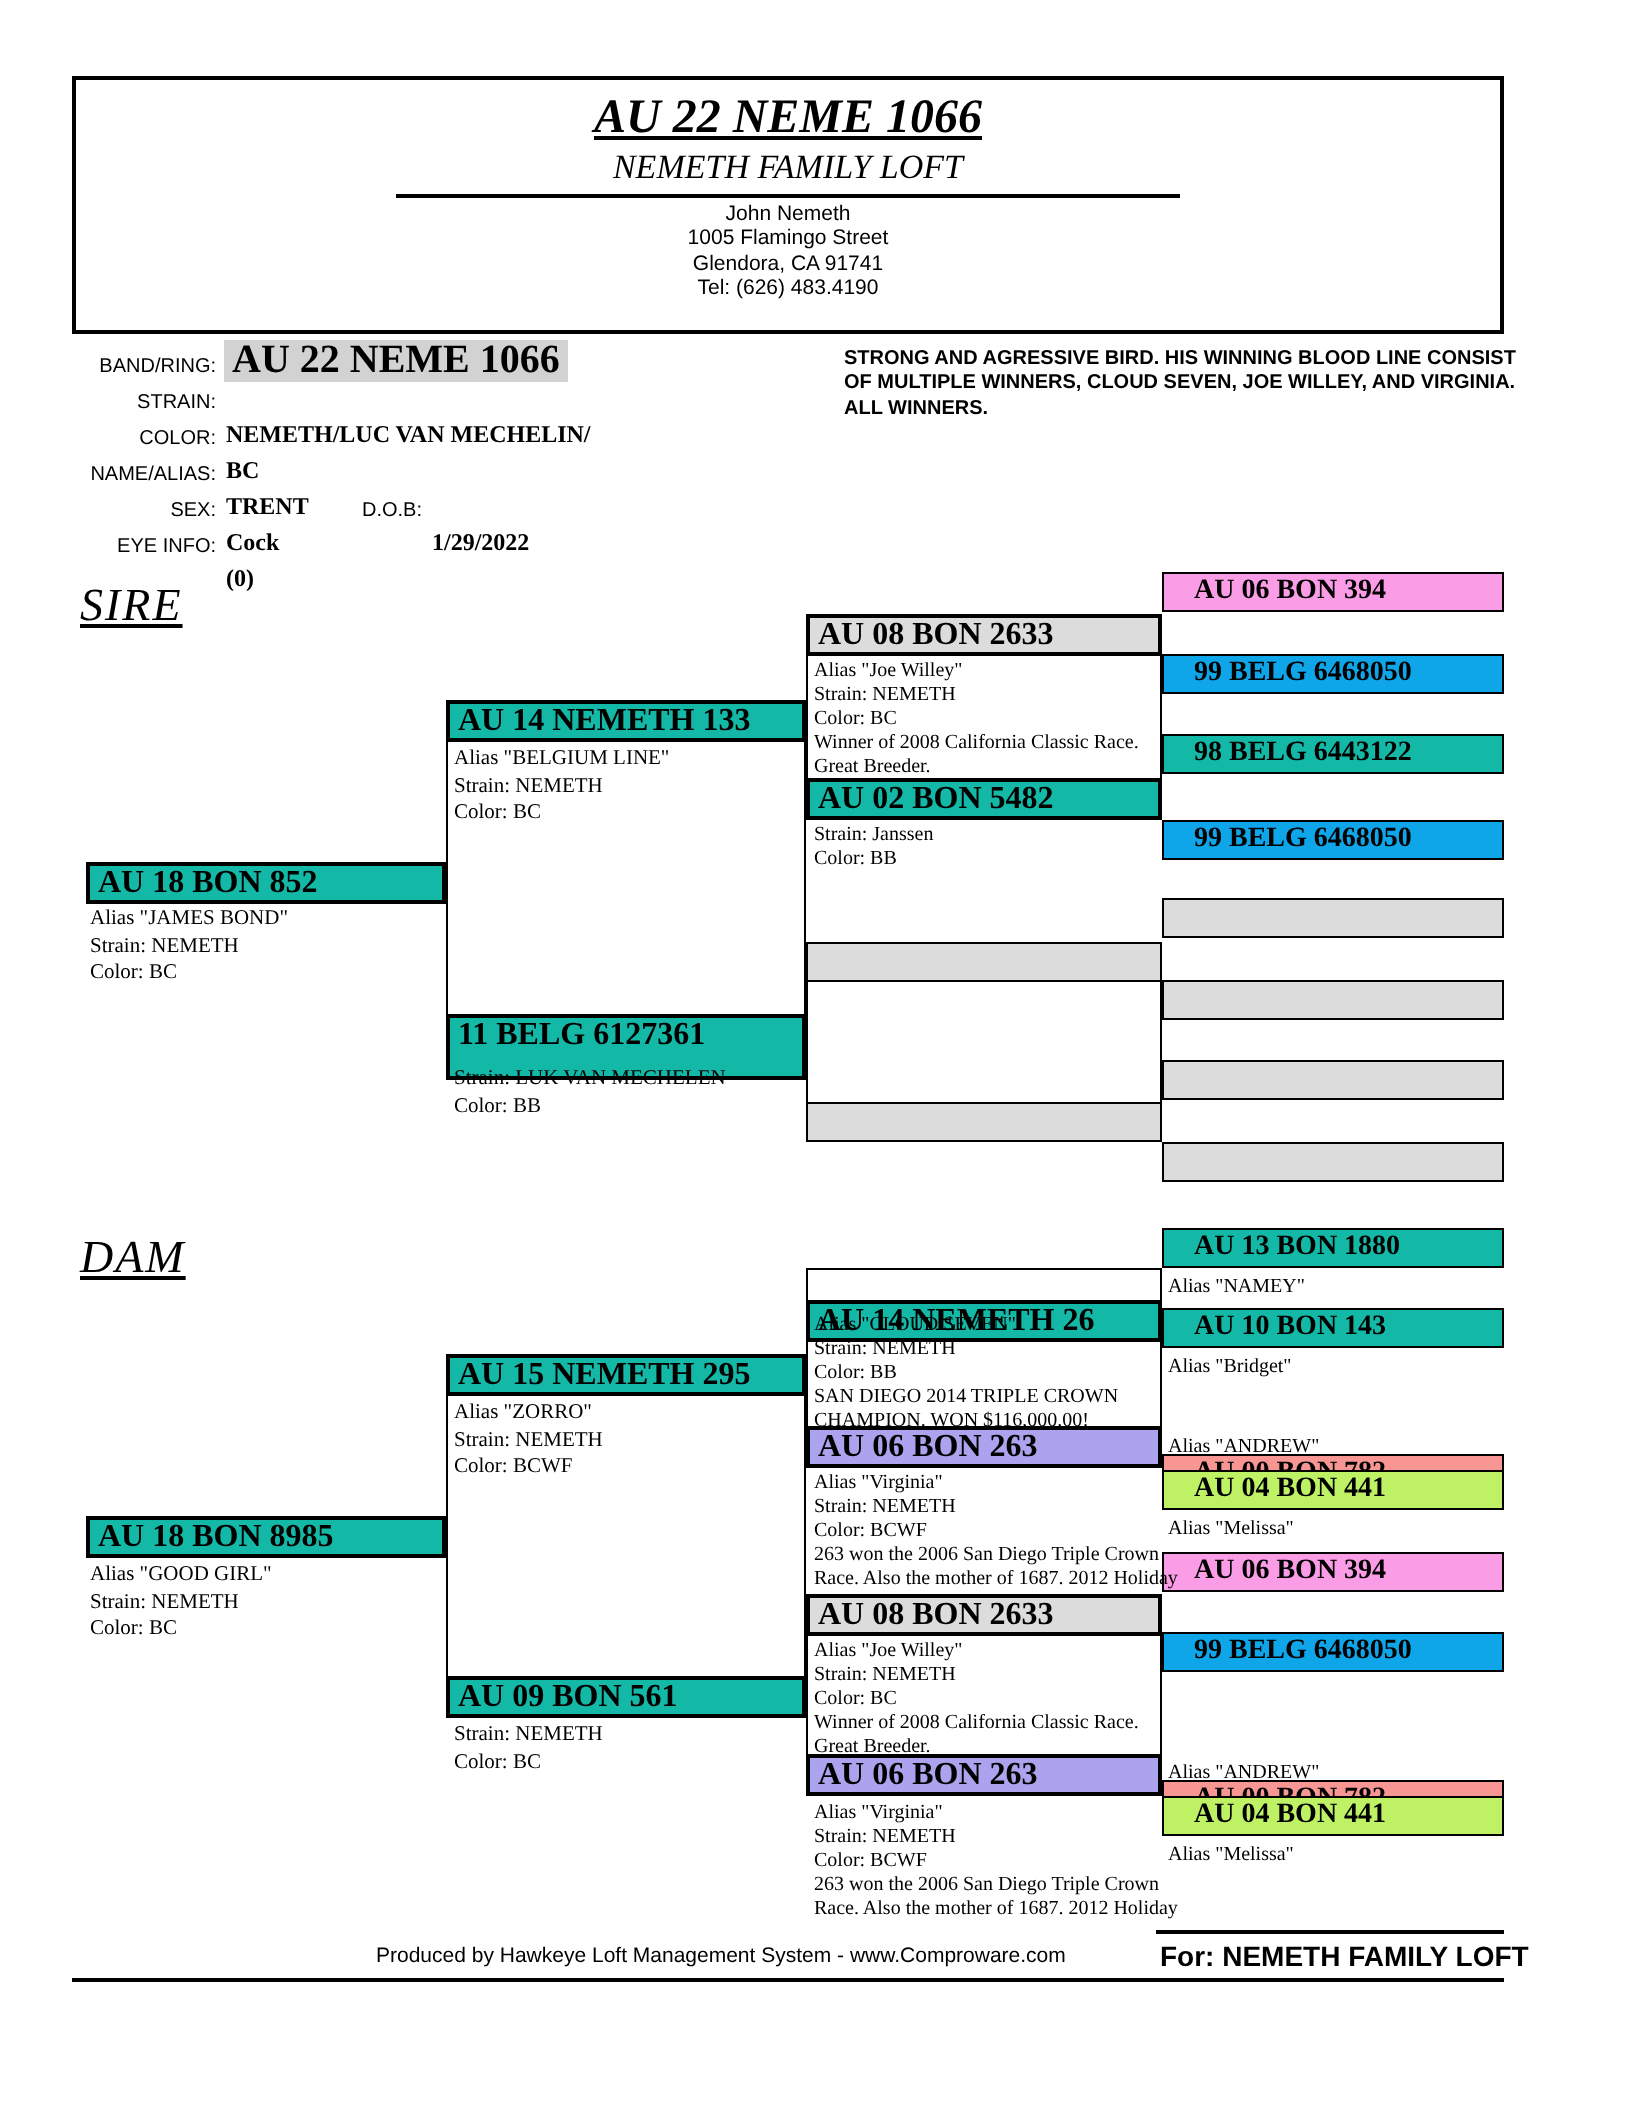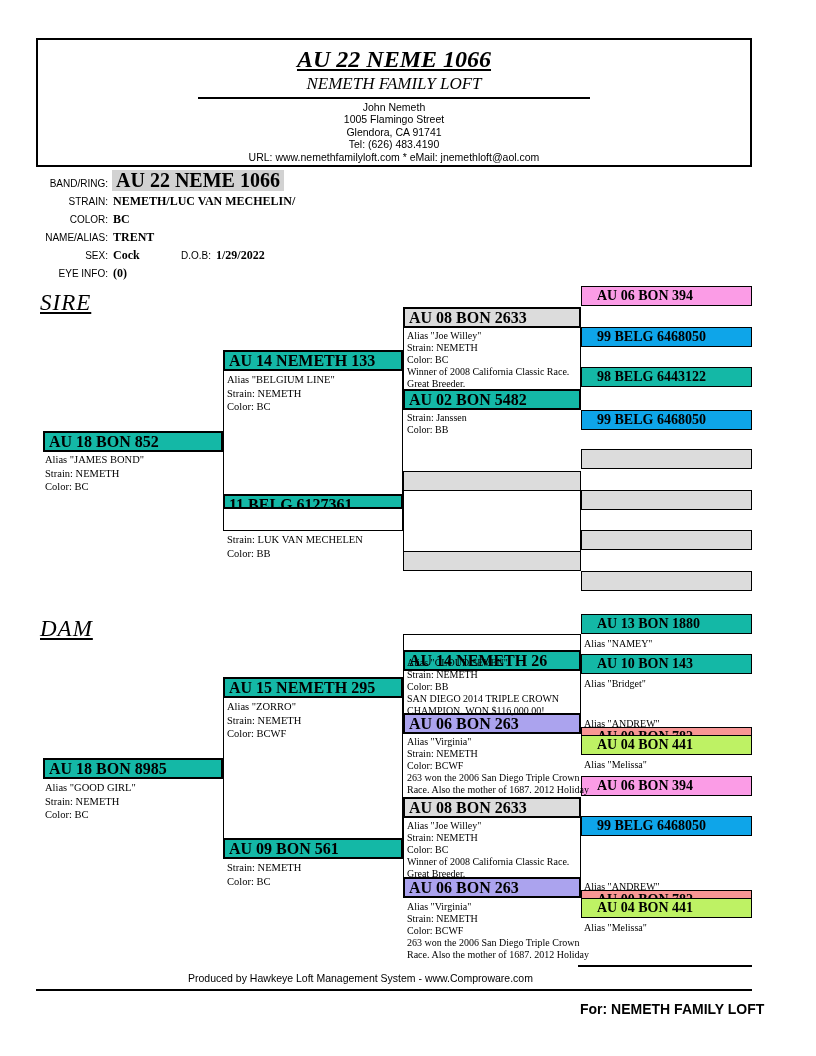--- a/index.html
+++ b/index.html
@@ -11,82 +11,86 @@
   .b4{border-width:1px;font-size:14px;line-height:18px;padding:0 15px;}
   .c-gray{background:#dcdcdc;} .c-pink{background:#fb9ce6;} .c-yel{background:#0ea5e9;}
   .c-red{background:#f89694;margin-top:33px;} .c-grn{background:#bef264;} .c-pur{background:#aba3ee;}
   
   .rect{position:absolute;box-sizing:border-box;border:1px solid #000;}
   
   .det{position:absolute;font:10.5px/13.5px "Liberation Serif",serif;white-space:nowrap;}
   .det3{font-size:10px;line-height:12px;}
   
   .lbl{position:absolute;font:10px/12px "Liberation Sans",sans-serif;text-align:right;width:100px;}
-  .val{position:absolute;font:bold 12px/14px "Liberation Serif",serif;white-space:nowrap;}
+  .val{position:absolute;font:bold 12px/14px "Liberation Serif",serif;white-space:nowrap;margin-top:16px;}
   .bigband{position:absolute;font:bold 20px/21px "Liberation Serif",serif;background:#d2d2d2;
            padding:0 4px;white-space:nowrap;}
   .cmt{position:absolute;left:422px;top:174px;font:bold 10px/12.3px "Liberation Sans",sans-serif;white-space:nowrap;}
   .sec{position:absolute;font:italic 23px/26px "Liberation Serif",serif;text-decoration:underline;letter-spacing:1px;}
   .hline{position:absolute;background:#000;}
   
   .hdrbox{position:absolute;left:36px;top:38px;width:716px;height:129px;box-sizing:border-box;
           border:2px solid #000;text-align:center;background:#fff;}
   .htitle{font:bold italic 24px/28px "Liberation Serif",serif;text-decoration:underline;margin-top:5px;}
   .hloft{font:italic 17px/20px "Liberation Serif",serif;margin-top:1px;}
   .hrule{width:392px;height:2px;background:#000;margin:3px auto 2px;}
   .htxt{font:10.5px/12.4px "Liberation Sans",sans-serif;}
   .foot-prod{position:absolute;left:188px;top:972px;font:10.5px "Liberation Sans",sans-serif;}
   .foot-for{position:absolute;left:580px;top:969px;width:172px;text-align:center;
-            font:bold 14px/18px "Liberation Sans",sans-serif;white-space:nowrap;margin-top:31px;}
+            font:bold 14px/18px "Liberation Sans",sans-serif;white-space:nowrap;}
 </style>
 </head>
 <body>
 
 <div class="page">
 
   <div class="hdrbox">
     <div class="htitle">AU 22 NEME 1066</div>
     <div class="hloft">NEMETH FAMILY LOFT</div>
     <div class="hrule"></div>
     <div class="htxt">John Nemeth</div>
     <div class="htxt">1005 Flamingo Street</div>
     <div class="htxt">Glendora, CA 91741</div>
     <div class="htxt">Tel: (626) 483.4190</div>
-    <div class="htxt">URL: www.nemethfamilyloft.com * eMail: jnemethloft@aol.com</div>
   </div>
 
   <div class="lbl" style="left:8px;top:178px">BAND/RING:</div>
   <div class="bigband" style="left:112px;top:170px">AU 22 NEME 1066</div>
   <div class="lbl" style="left:8px;top:196px">STRAIN:</div>
   <div class="val" style="left:113px;top:194px">NEMETH/LUC VAN MECHELIN/</div>
   <div class="lbl" style="left:8px;top:214px">COLOR:</div>
   <div class="val" style="left:113px;top:212px">BC</div>
   <div class="lbl" style="left:8px;top:232px">NAME/ALIAS:</div>
   <div class="val" style="left:113px;top:230px">TRENT</div>
   <div class="lbl" style="left:8px;top:250px">SEX:</div>
   <div class="val" style="left:113px;top:248px">Cock</div>
   <div class="lbl" style="left:151px;top:250px;width:60px">D.O.B:</div>
   <div class="val" style="left:216px;top:248px">1/29/2022</div>
   <div class="lbl" style="left:8px;top:268px">EYE INFO:</div>
   <div class="val" style="left:113px;top:266px">(0)</div>
 
+  <div class="cmt">
+    <div>STRONG AND AGRESSIVE BIRD. HIS WINNING BLOOD LINE CONSIST</div>
+    <div>OF MULTIPLE WINNERS, CLOUD SEVEN, JOE WILLEY, AND VIRGINIA.</div>
+    <div>ALL WINNERS.</div>
+  </div>
 
   <div class="sec" style="left:40px;top:290px">SIRE</div>
   <div class="sec" style="left:40px;top:616px">DAM</div>
 
   <div class="rect" style="left:223px;top:350px;width:180px;height:181px"></div>
   <div class="rect" style="left:403px;top:307px;width:178px;height:103px"></div>
   <div class="rect" style="left:403px;top:471px;width:178px;height:100px"></div>
   <div class="rect" style="left:223px;top:677px;width:180px;height:182px"></div>
   <div class="rect" style="left:403px;top:634px;width:178px;height:100px"></div>
   <div class="rect" style="left:403px;top:797px;width:178px;height:101px"></div>
 
   <div class="bb" style="left:43px;top:431px;width:180px;height:21px">AU 18 BON 852</div>
   <div class="bb" style="left:223px;top:350px;width:180px;height:21px">AU 14 NEMETH 133</div>
-  <div class="bb" style="left:223px;top:494px;width:180px;height:15px">11 BELG 6127361</div>
+  <div class="bb" style="left:223px;top:507px;width:180px;height:33px">11 BELG 6127361</div>
   <div class="bb c-gray" style="left:403px;top:307px;width:178px;height:21px">AU 08 BON 2633</div>
   <div class="bb" style="left:403px;top:389px;width:178px;height:21px">AU 02 BON 5482</div>
   <div class="bb b4 c-gray" style="left:403px;top:471px;width:178px;height:20px"></div>
   <div class="bb b4 c-gray" style="left:403px;top:551px;width:178px;height:20px"></div>
   <div class="bb b4 c-pink" style="left:581px;top:286px;width:171px;height:20px">AU 06 BON 394</div>
   <div class="bb b4 c-yel" style="left:581px;top:327px;width:171px;height:20px">99 BELG 6468050</div>
   <div class="bb b4" style="left:581px;top:367px;width:171px;height:20px">98 BELG 6443122</div>
   <div class="bb b4 c-yel" style="left:581px;top:410px;width:171px;height:20px">99 BELG 6468050</div>
   <div class="bb b4 c-gray" style="left:581px;top:449px;width:171px;height:20px"></div>
   <div class="bb b4 c-gray" style="left:581px;top:490px;width:171px;height:20px"></div>

